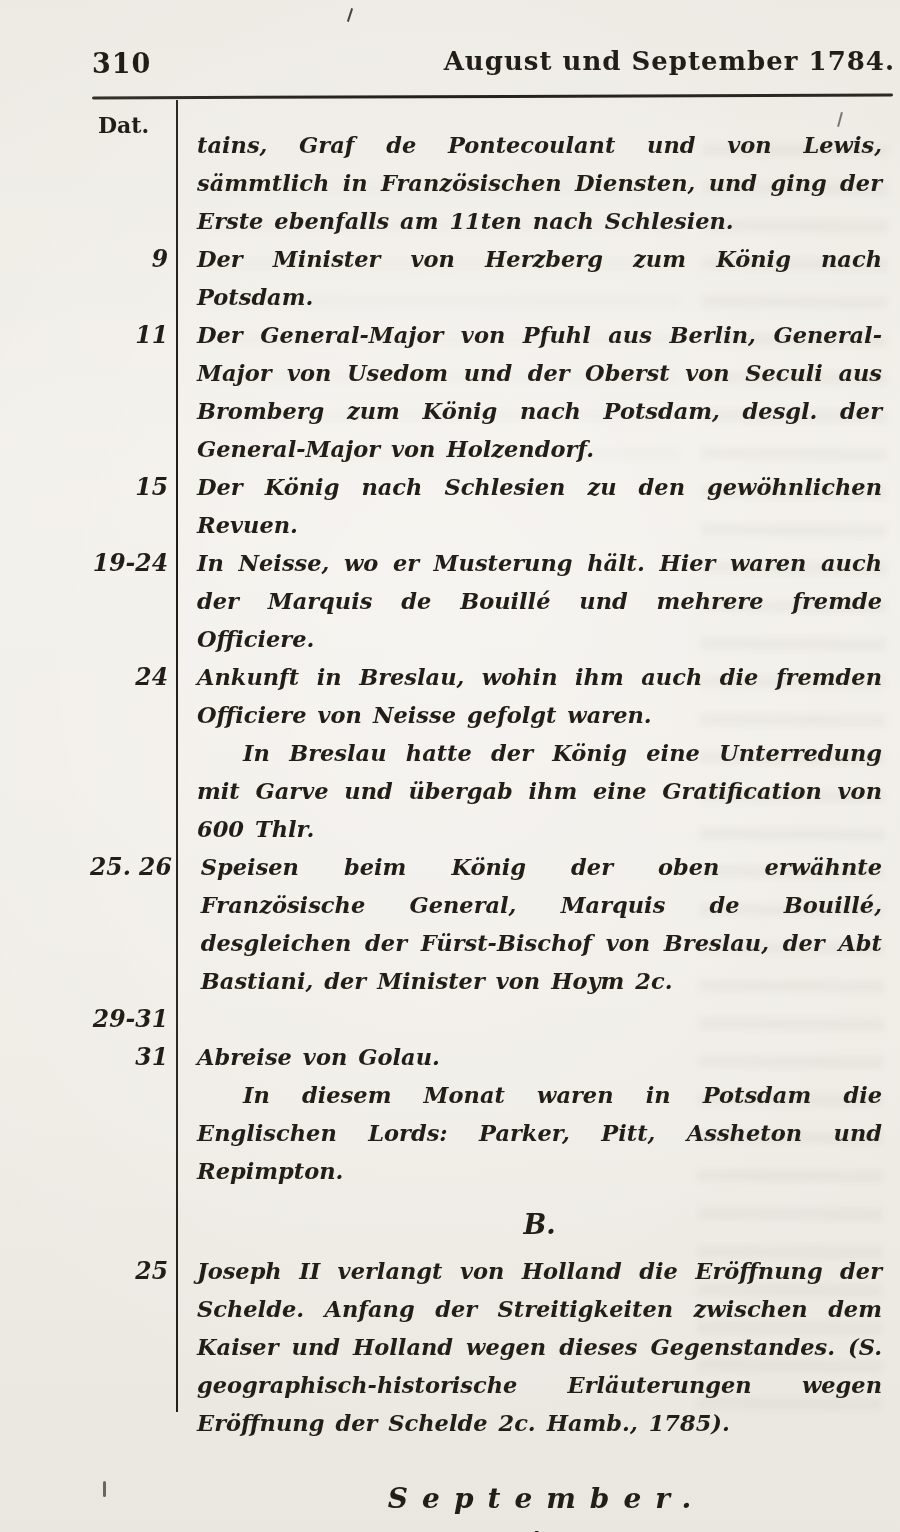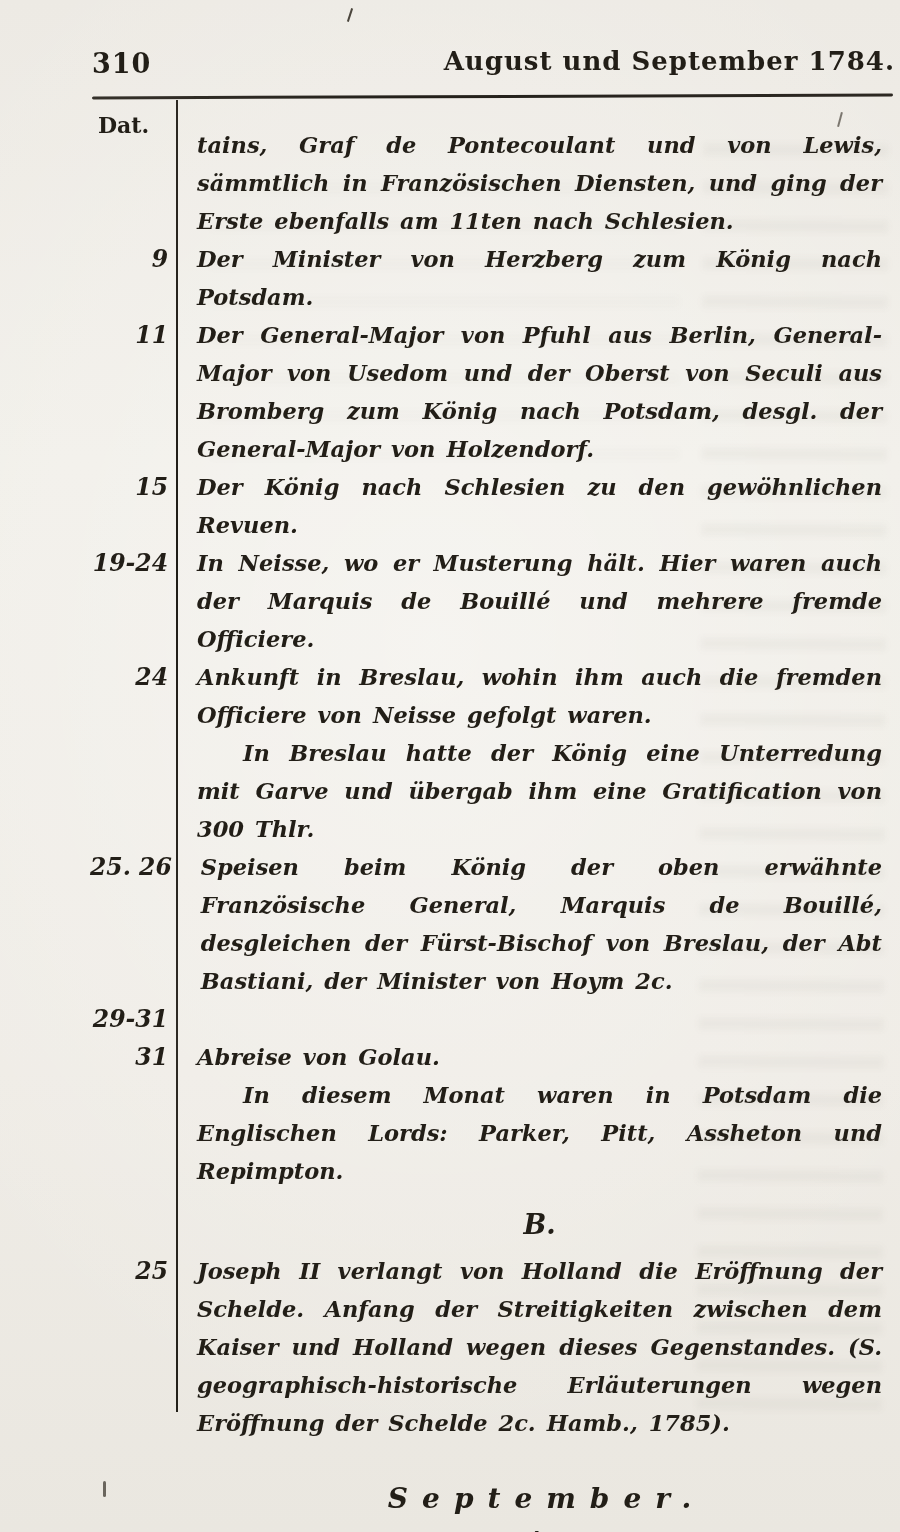--- a/index.html
+++ b/index.html
@@ -143,21 +143,21 @@
       <div class="date">19-24</div>
       <div class="body">
         <p>In Neisse, wo er Musterung hält. Hier waren auch der Marquis de Bouillé und mehrere fremde Officiere.</p>
       </div>
     </div>
 
     <div class="entry">
       <div class="date">24</div>
       <div class="body">
         <p>Ankunft in Breslau, wohin ihm auch die fremden Officiere von Neisse gefolgt waren.</p>
-        <p class="cont">In Breslau hatte der König eine Unterredung mit Garve und übergab ihm eine Gratification von 300 Thlr.</p>
+        <p class="cont">In Breslau hatte der König eine Unterredung mit Garve und übergab ihm eine Gratification von 600 Thlr.</p>
       </div>
     </div>
 
     <div class="entry">
       <div class="date">25. 26</div>
       <div class="body">
         <p>Speisen beim König der oben erwähnte Französische General, Marquis de Bouillé, desgleichen der Fürst-Bischof von Breslau, der Abt Bastiani, der Minister von Hoym 2c.</p>
       </div>
     </div>
 

